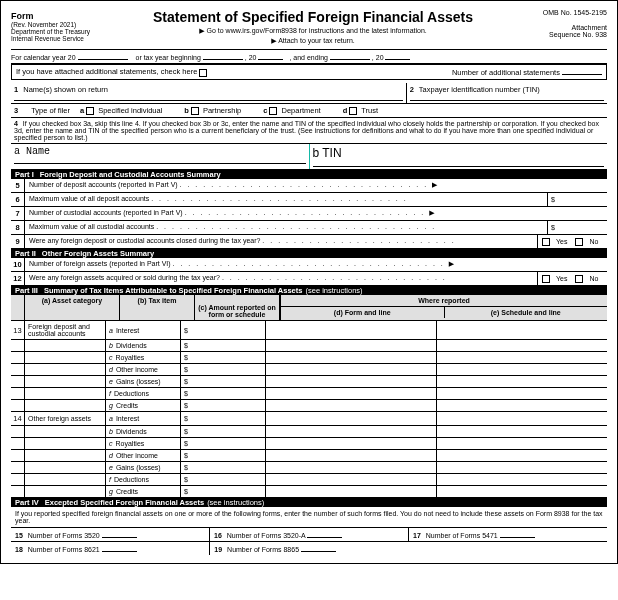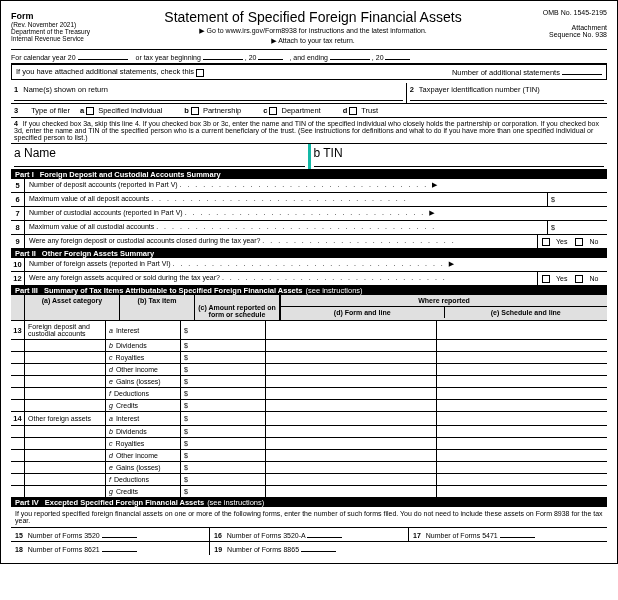--- a/index.html
+++ b/index.html
@@ -30,21 +30,21 @@
       font-size: 28px;
       font-weight: bold;
       line-height: 1;
     }
     .form-title-block {
       flex: 1;
       text-align: center;
     }
     .form-title {
       font-size: 14px;
-      font-weight: normal;
+      font-weight: bold;
     }
     .form-subtitle {
       font-size: 7px;
       margin-top: 2px;
     }
     .omb-block {
       min-width: 90px;
       text-align: right;
       font-size: 7px;
     }
@@ -111,22 +111,23 @@
       padding: 2px 3px;
       font-size: 7px;
     }
     .name-tin-row {
       display: flex;
       border-bottom: 1px solid #000;
     }
     .name-cell {
       flex: 1;
       padding: 2px 3px;
-      font-size: 12px;
-      border-right: 3px solid #14b8a6;
+      font-size: 10px;
+      border-right: 1px solid #14b8a6;
+      font-family: Liberation Mono, monospace;
     }
     .tin-cell {
       flex: 1;
       padding: 2px 3px;
       font-size: 12px;
     }
     
     .part-header {
       display: flex;
       background: #000;
@@ -197,21 +198,21 @@
     .p3h-e { flex: 1; padding: 2px 3px; font-size: 7px; font-weight: bold; text-align: center; }
     
     .p3-row {
       display: flex;
       border-bottom: 1px solid #000;
     }
     .p3-rownum {
       width: 14px;
       border-right: 1px solid #000;
       padding: 2px 2px;
-      font-weight: bold;
+      font-weight: normal;
       font-size: 7.5px;
       display: flex;
       align-items: center;
       justify-content: center;
     }
     .p3-cat {
       width: 81px;
       border-right: 1px solid #000;
       padding: 2px 3px;
       font-size: 7px;
@@ -316,21 +317,21 @@
       <span class="underline-field" style="min-width:25px;"></span>
       <span style="margin-left:4px;">, and ending</span>
       <span class="underline-field" style="min-width:40px;"></span>
       <span>,  20</span>
       <span class="underline-field" style="min-width:25px;"></span>
     </div>
   </div>
 
   <div class="check-row">
     <div class="check-row-left">
-      <span>If you have attached additional statements, check this</span>
+      <span>If you have attached additional statements, check here</span>
       <span class="checkbox"></span>
     </div>
     <div class="check-row-right">
       <span>Number of additional statements</span>
       <span class="underline-field" style="min-width:40px;"></span>
     </div>
   </div>
 
   <div class="field-row">
     <div class="field-cell" style="flex:2;border-right:1px solid #000;">

